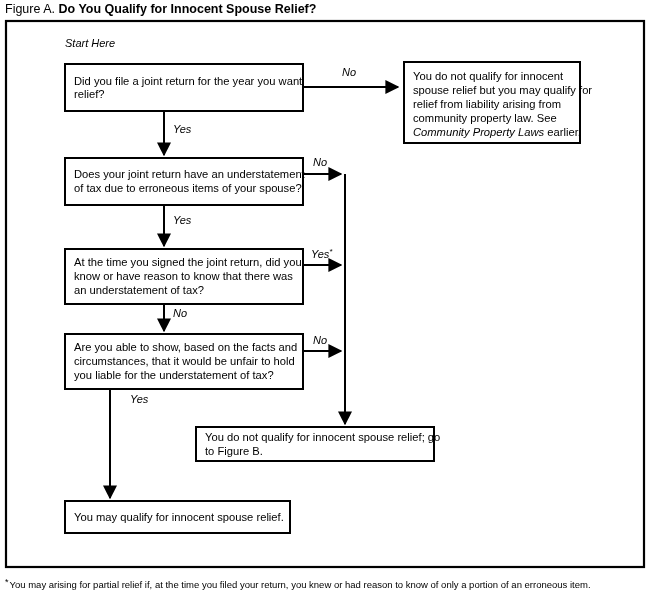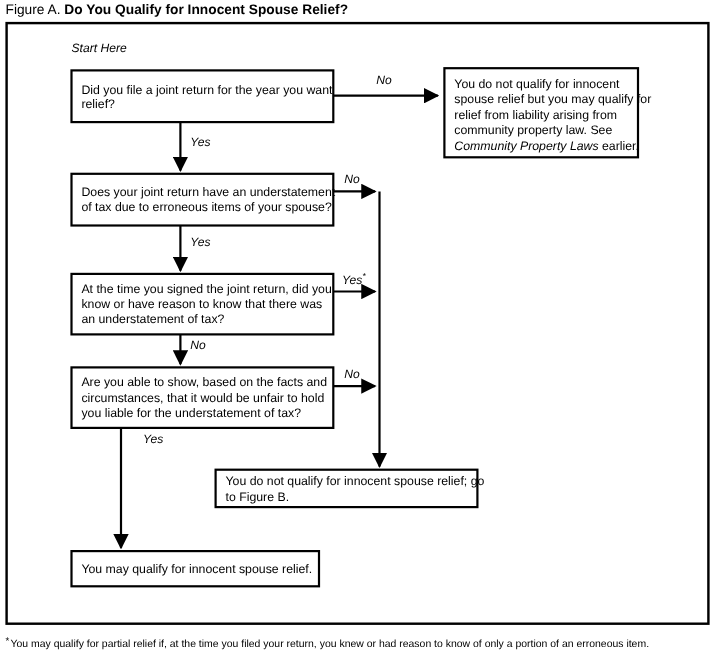--- a/index.html
+++ b/index.html
@@ -133,16 +133,16 @@
 
     <line class="link" x1="110" y1="389" x2="110" y2="498" marker-end="url(#arrow)"></line>
     <text class="edgelabel" x="130" y="403">Yes</text>
 
     <rect class="node" x="65" y="501" width="225" height="32"></rect>
     <text class="boxtext" x="74" y="521">You may qualify for innocent spouse relief.</text>
 
   </svg>
 
   <div class="footnote">
-    <span class="star">*</span><span>You may qualify for partial relief if, at the time you filed your return, you knew or had reason to know of only a portion of an erroneous item.</span>
+    <span class="star">*</span><span>You may arising for partial relief if, at the time you filed your return, you knew or had reason to know of only a portion of an erroneous item.</span>
   </div>
 
 </div>
 
 </body></html>

